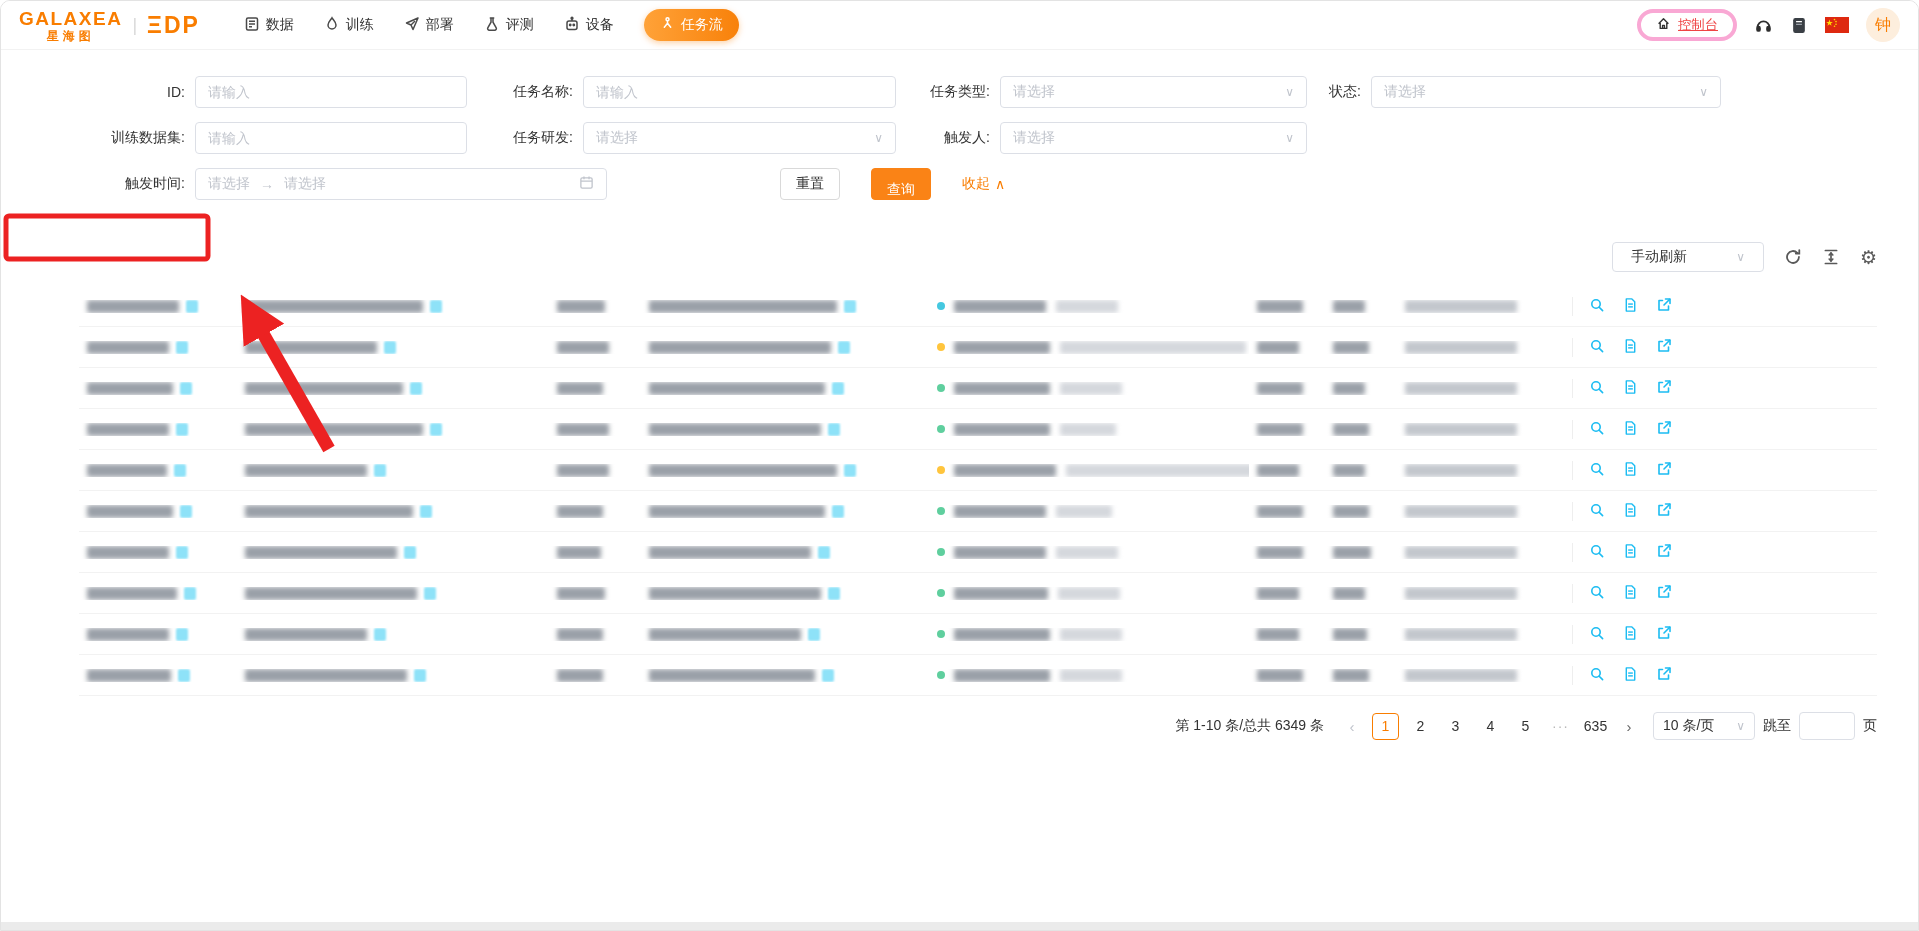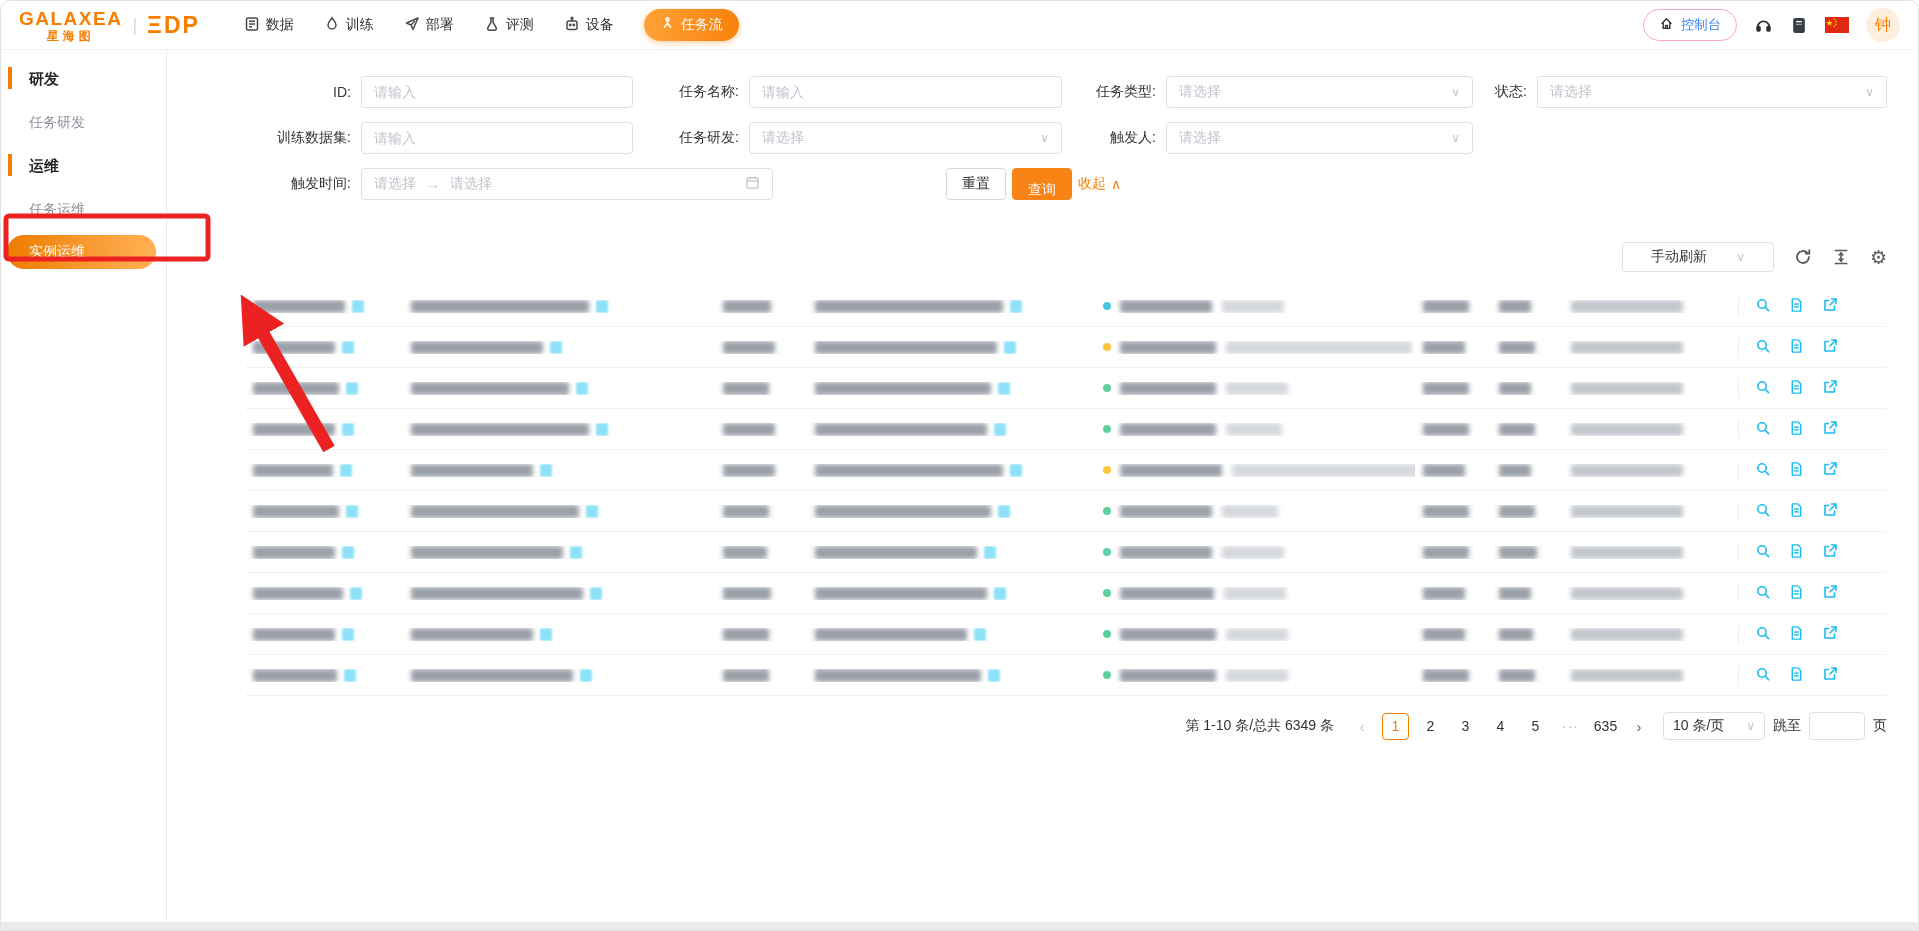--- a/index.html
+++ b/index.html
@@ -18,21 +18,21 @@
   .brand-sub { font-weight:700; font-size:12px; color:#f97d00; letter-spacing:4px; margin-top:2px; }
   .brand-divider { color:#d9d9d9; font-size:18px; margin:0 10px; font-weight:300; }
   .brand-product { font-weight:800; font-size:23px; color:#f97d00; letter-spacing:2px; }
   .nav { display:flex; align-items:center; margin-left:44px; gap:30px; }
   .nav-item { display:flex; align-items:center; gap:6px; color:#333; cursor:pointer; height:32px; }
   .nav-item svg { flex:none; }
   .nav-item.active { background:linear-gradient(90deg,#ffa238,#f8810a); color:#fff; border-radius:16px;
     padding:0 16px; box-shadow:0 2px 6px rgba(249,125,0,.35); }
   .top-right { margin-left:auto; display:flex; align-items:center; gap:17px; }
   .console-btn { display:flex; align-items:center; gap:7px; height:32px; padding:0 15px;
-    border:1px solid #f9a8d4; border-radius:16px; background:#fff; color:#3b82f6; cursor:pointer; }
+    border:4px solid #f9a8d4; border-radius:16px; background:#fff; color:#ef4444; cursor:pointer;text-decoration:underline; }
   .avatar { width:34px; height:34px; border-radius:50%; background:#fdeedd; color:#f97d00;
     display:flex; align-items:center; justify-content:center; font-size:16px; }
 
   
   .main { display:flex; height:874px; }
   .sidebar { width:166px; flex:none; border-right:1px solid #ececec; padding-top:8px; }
   .sec-title { position:relative; padding:12px 0 12px 28px; font-weight:700; font-size:15px; color:#262626; }
   .sec-title::before { content:""; position:absolute; left:7px; top:9px; width:4px; height:22px; background:#f97d00; }
   .side-item { padding:13px 0 13px 28px; color:#8a8f99; cursor:pointer; }
   .side-item-active { margin:3px 10px 0 6px; height:34px; border-radius:18px;
@@ -50,31 +50,31 @@
   .ctrl { flex:1; height:32px; border:1px solid #dcdfe6; border-radius:4px; background:#fff;
     display:flex; align-items:center; padding:0 12px; }
   .ctrl input { border:none; outline:none; width:100%; font-size:14px; color:#333; background:transparent;
     font-family:inherit; }
   .ctrl input::placeholder { color:#c0c4cc; }
   .placeholder { color:#c0c4cc; }
   .select { justify-content:space-between; cursor:pointer; }
   .chev { color:#c0c4cc; font-size:12px; }
   .daterange { width:412px; flex:none; justify-content:space-between; }
   .daterange .sep { color:#c0c4cc; margin:0 10px; }
-  .btns { display:flex; align-items:center; margin-left:173px; gap:6px; }
+  .btns { display:flex; align-items:center; margin-left:173px; gap:31px; }
   .btn-reset { height:32px; padding:0 15px; background:#fff; border:1px solid #d9d9d9; border-radius:4px;
     color:#333; font-size:14px; cursor:pointer; font-family:inherit; }
   .btn-query { height:32px; padding:12px 15px; background:#fa8316; border:1px solid #fa8316; border-radius:4px;
     color:#fff; font-size:14px; cursor:pointer; font-family:inherit; }
   .collapse { color:#f97d00; display:flex; align-items:center; gap:5px; cursor:pointer; }
 
   
   .toolbar { display:flex; align-items:center; justify-content:flex-end; gap:20px; padding:0 41px; margin-top:42px; }
   .refresh-select { width:152px; height:30px; border:1px solid #dcdfe6; border-radius:4px; display:flex;
-    align-items:center; justify-content:space-between; padding:0 28px; color:#333; cursor:pointer; }
+    align-items:center; justify-content:space-between; padding:0 18px; color:#333; cursor:pointer; }
   .tool-icon { display:flex; align-items:center; cursor:pointer; color:#595959; }
 
   
   .table { margin:14px 41px 0 78px; }
   .thead { display:flex; align-items:center; height:37px; background:#fafafa; font-weight:700; color:#262626; }
   .tcell { flex:none; padding:0 8px; display:flex; align-items:center; overflow:hidden; }
   .c-id{width:158px} .c-name{width:312px} .c-type{width:92px} .c-k8s{width:288px} .c-status{width:320px}
   .c-ttype{width:76px} .c-tuser{width:72px} .c-ttime{width:175px}
   .c-ops{flex:1; border-left:1px solid #eeeeee;}
   .trow { display:flex; align-items:center; height:41px; border-bottom:1px solid #f2f2f2; }
@@ -205,27 +205,20 @@
             <circle cx="9.5" cy="9.2" r="0.8" fill="#ffde00"></circle>
         </svg>
         </span>
       <div class="avatar">
         <span>钟</span>
       </div>
     </div>
   </div>
 
   <div class="main">
-    <div class="sidebar">
-      <div class="sec-title">研发</div>
-      <div class="side-item">任务研发</div>
-      <div class="sec-title">运维</div>
-      <div class="side-item">任务运维</div>
-      <div class="side-item-active">实例运维</div>
-    </div>
 
     <div class="content">
 
       <div class="filters">
         <div class="f-row">
           <div class="field fc1">
             <span class="f-label">ID:</span>
             <div class="ctrl">
                 <input placeholder="请输入" style="">
               </div>

